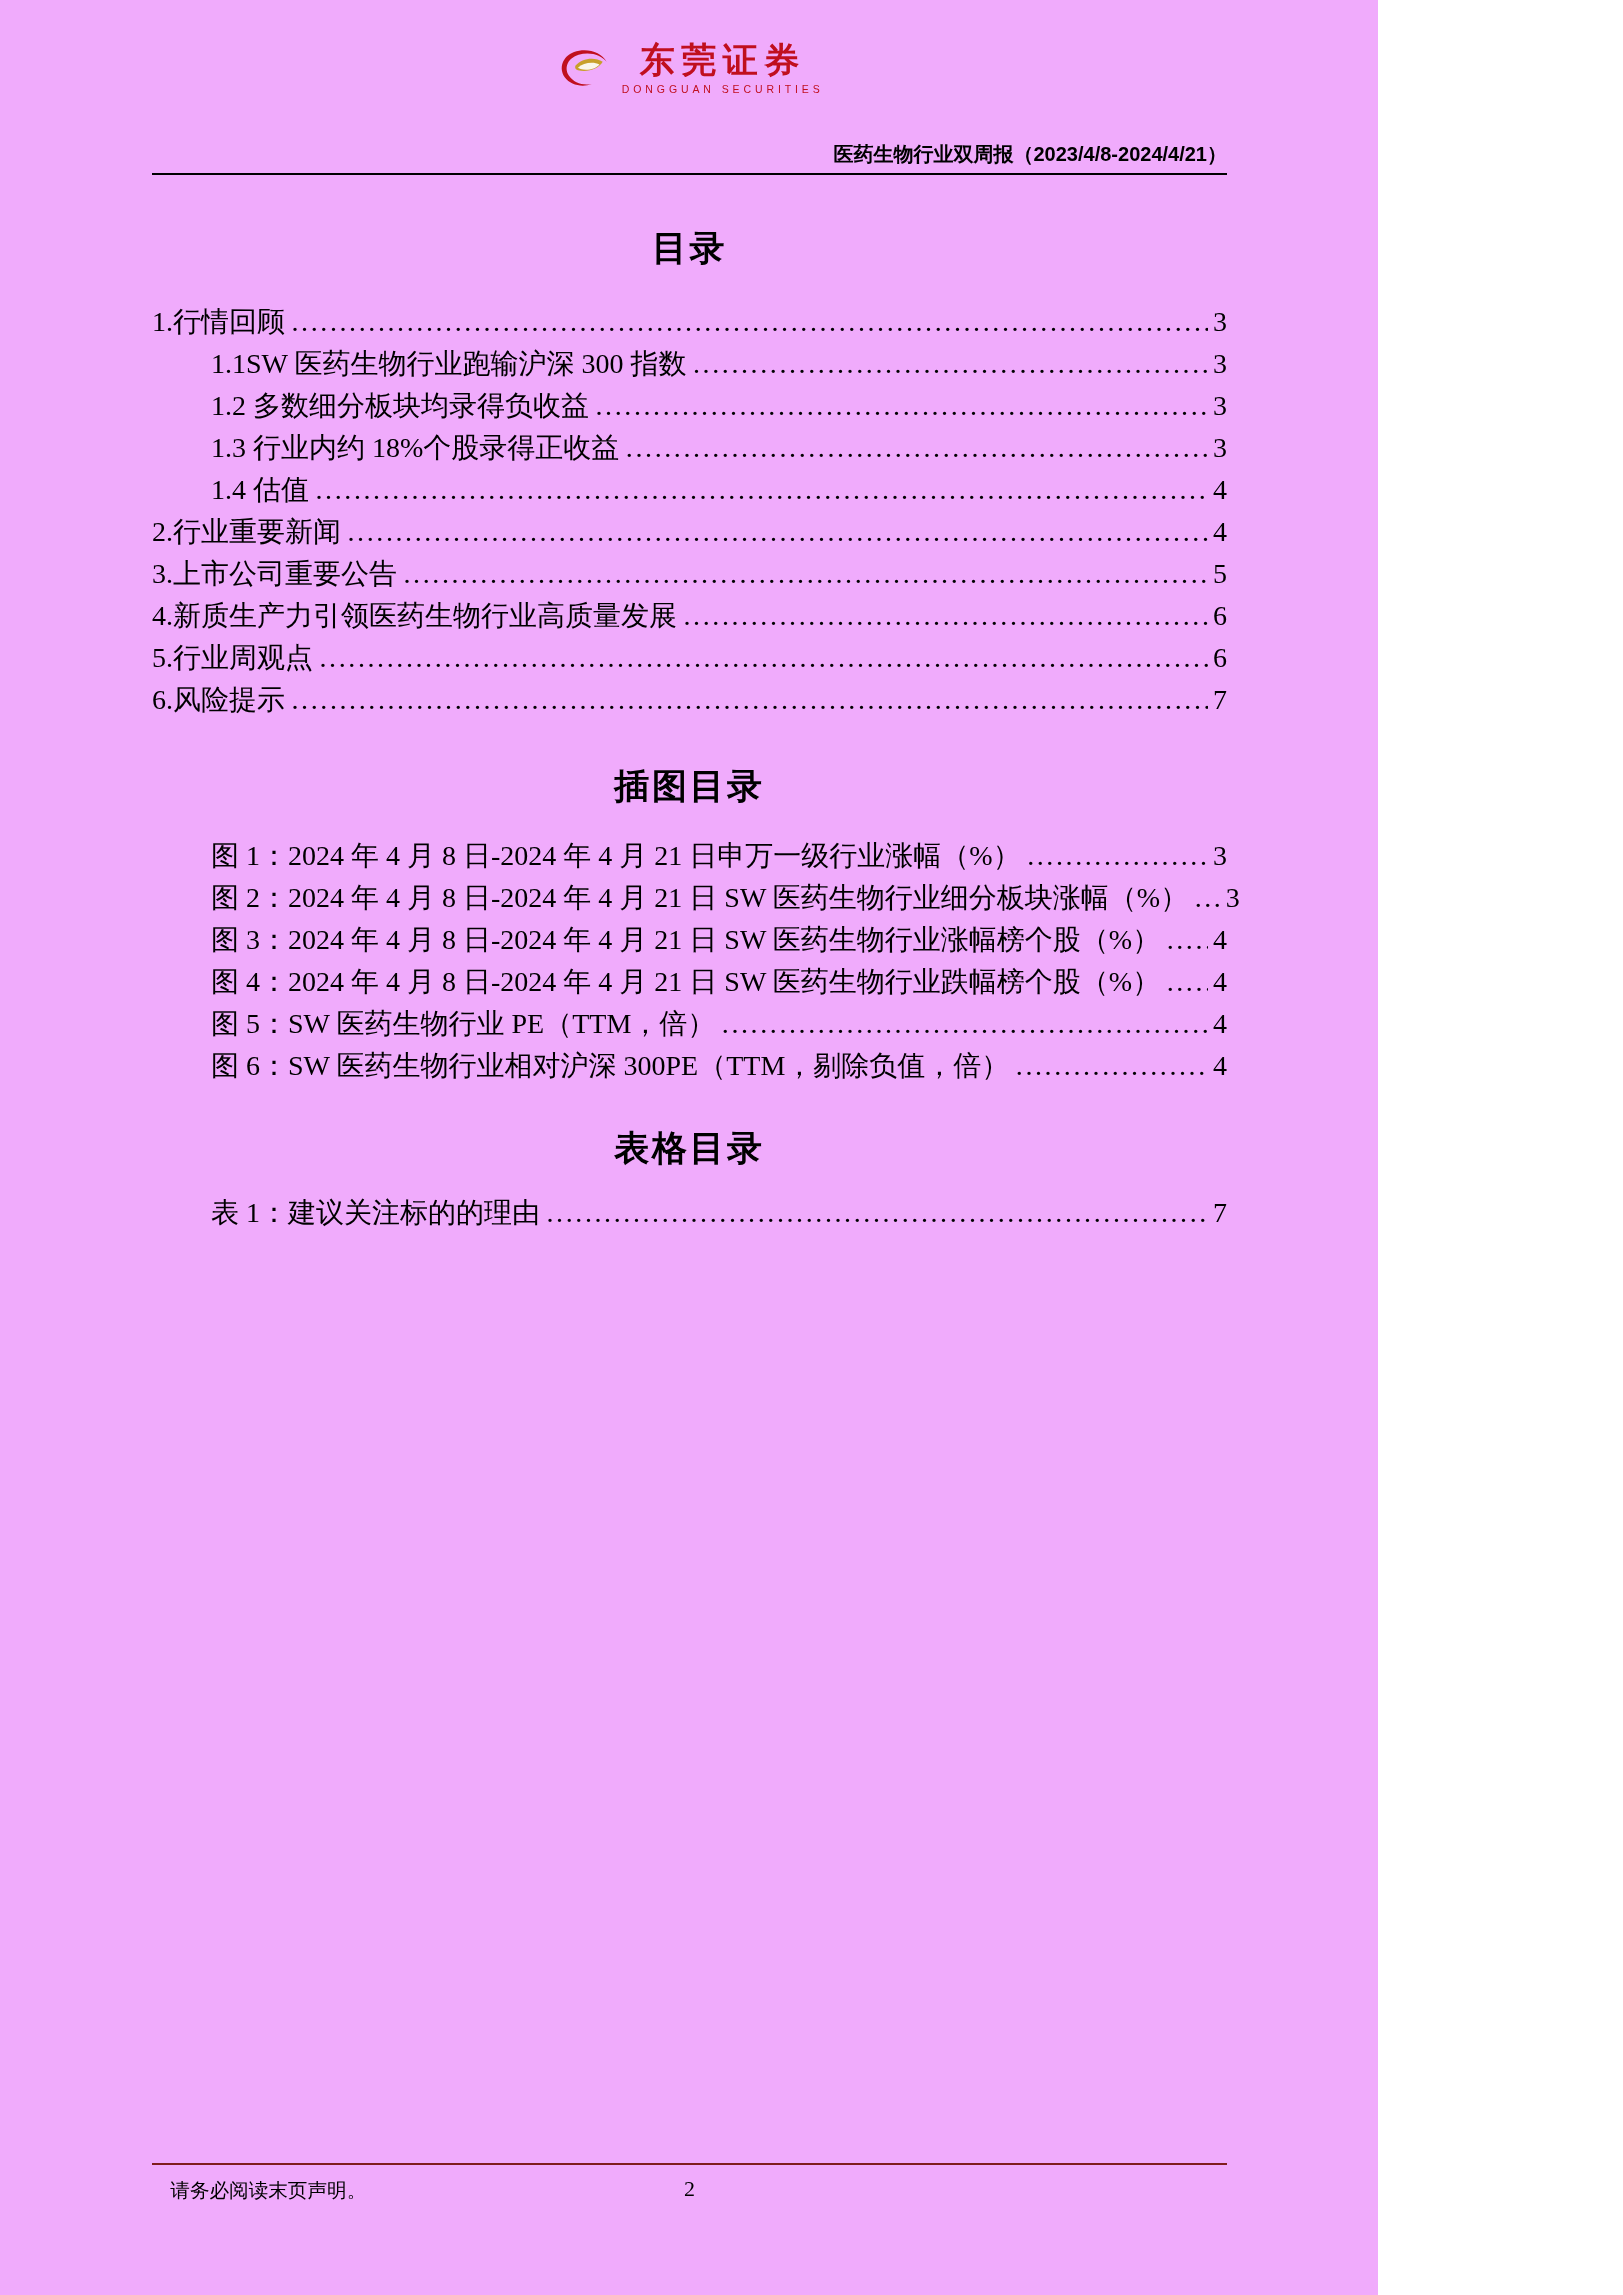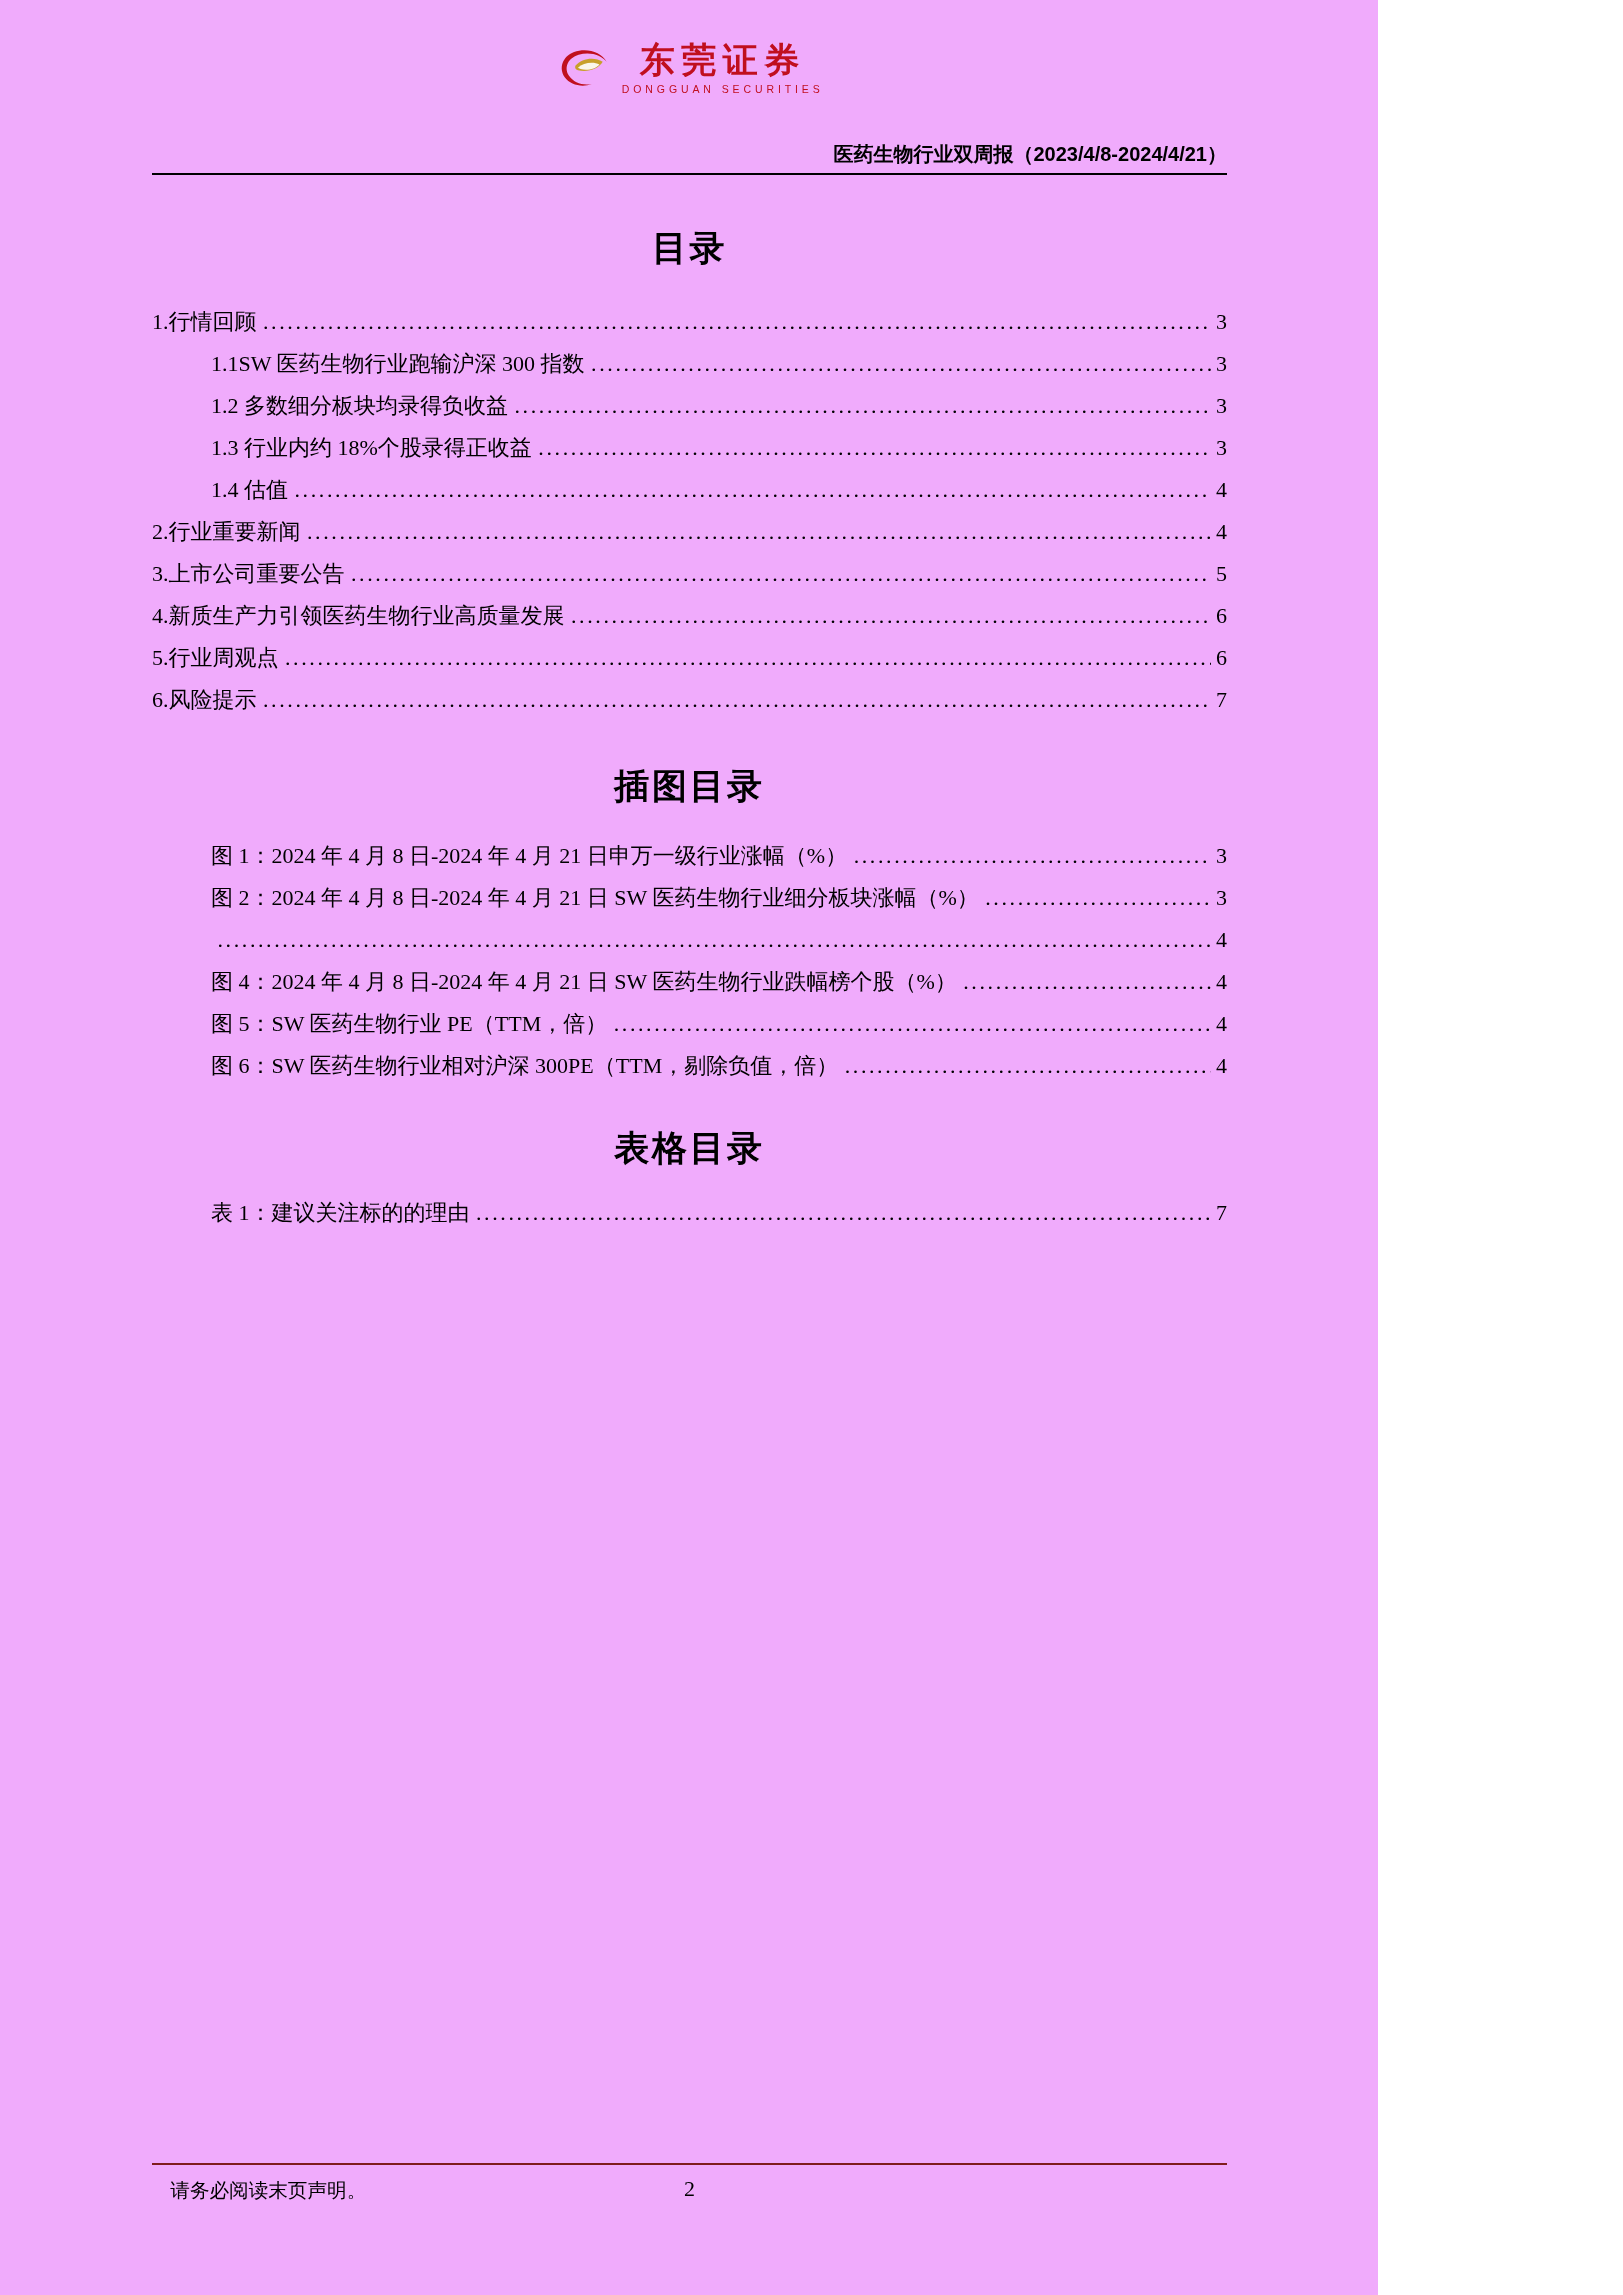--- a/index.html
+++ b/index.html
@@ -75,21 +75,21 @@
   .title-figures { margin-top: 42px; }
   .title-tables  { margin-top: 38px; }
 
   .toc-list    { margin-top: 29px; }
   .fig-list    { margin-top: 25px; }
   .table-list  { margin-top: 19.6px; }
 
   .toc-row {
     display: flex;
     align-items: baseline;
-    font-size: 22px;
+    font-size: 28px;
     height: 42px;
     line-height: 42px;
     white-space: nowrap;
   }
   .toc-row .lbl { flex: 0 0 auto; }
   .toc-row.lvl2 { padding-left: 59px; }
   .leader {
     flex: 1 1 auto;
     overflow: hidden;
     margin: 0 5.2px 0 6.5px;
@@ -215,20 +215,21 @@
         <span class="lbl">图 1：2024 年 4 月 8 日-2024 年 4 月 21 日申万一级行业涨幅（%）</span>
         <span class="leader"></span>
         <span class="pg">3</span>
       </div>
       <div class="toc-row lvl2">
         <span class="lbl">图 2：2024 年 4 月 8 日-2024 年 4 月 21 日 SW 医药生物行业细分板块涨幅（%）</span>
         <span class="leader"></span>
         <span class="pg">3</span>
       </div>
       <div class="toc-row lvl2">
+        <span class="lbl">图 3：2024 年 4 月 8 日-2024 年 4 月 21 日 SW 医药生物行业涨幅榜个股（%）</span>
         <span class="leader"></span>
         <span class="pg">4</span>
       </div>
       <div class="toc-row lvl2">
         <span class="lbl">图 4：2024 年 4 月 8 日-2024 年 4 月 21 日 SW 医药生物行业跌幅榜个股（%）</span>
         <span class="leader"></span>
         <span class="pg">4</span>
       </div>
       <div class="toc-row lvl2">
         <span class="lbl">图 5：SW 医药生物行业 PE（TTM，倍）</span>

